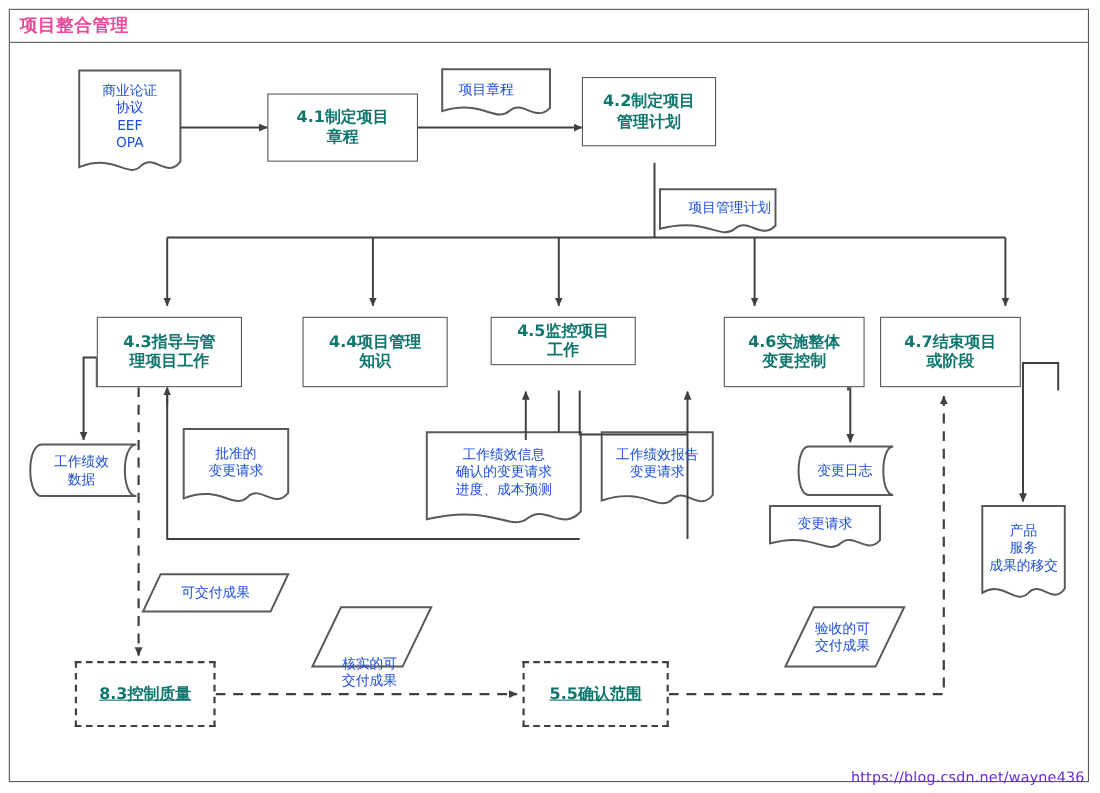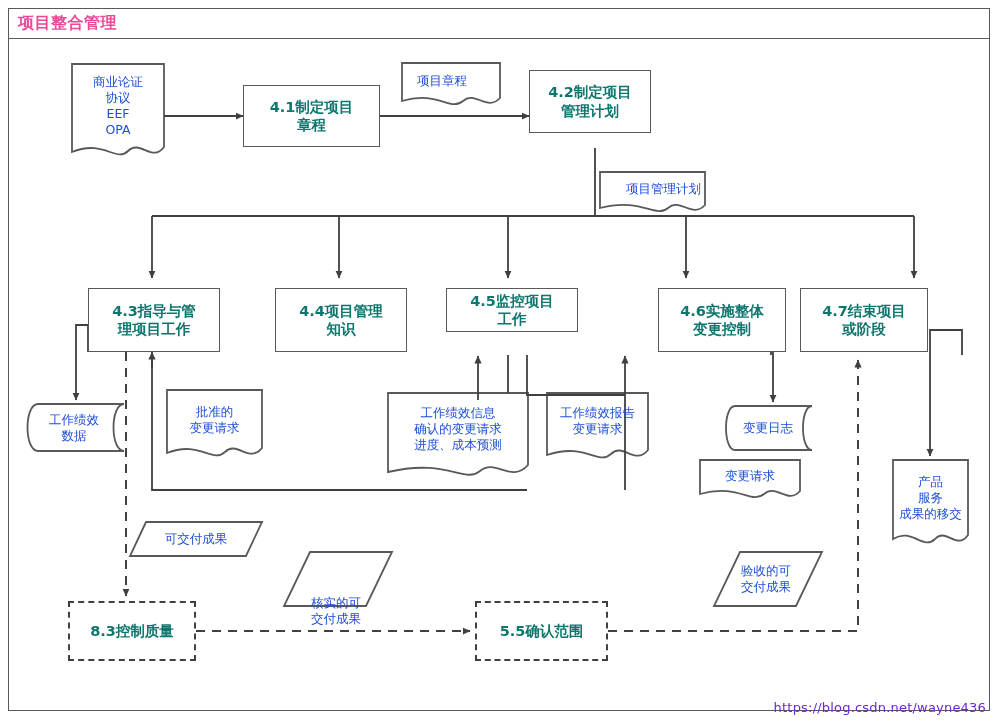--- a/index.html
+++ b/index.html
@@ -67,20 +67,21 @@
     font-weight: bold;
     font-size: 14.5px;
     line-height: 1.25;
   }
   .proc-dashed {
     border: 2px dashed #404041;
     background: #fff;
     font-weight: bold;
     font-size: 14.5px;
     line-height: 1.25;
+    text-decoration: underline;
   }
   .doc-label, .cyl-label, .para-label {
     position: absolute;
     display: flex;
     align-items: center;
     justify-content: center;
     text-align: center;
     color: #1d4ed8;
     font-size: 12.5px;
     line-height: 1.3;

